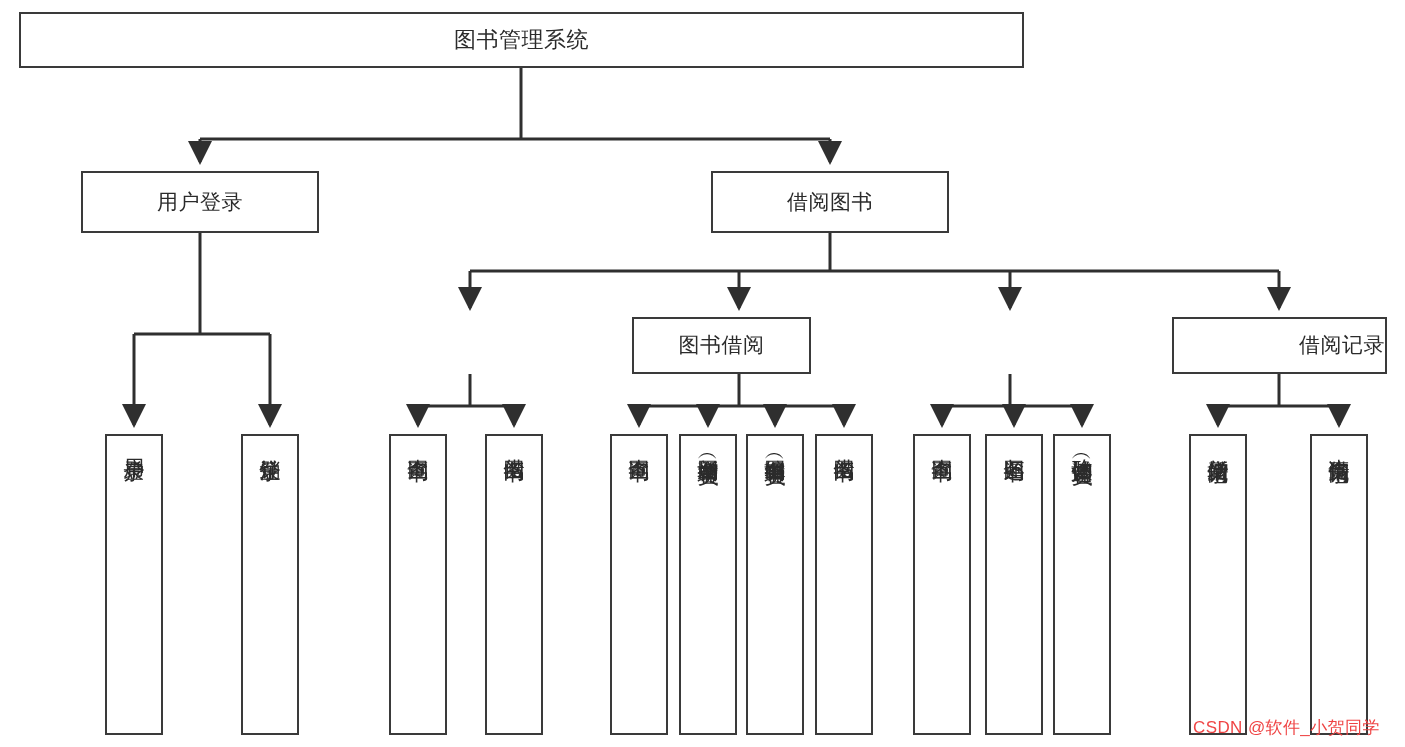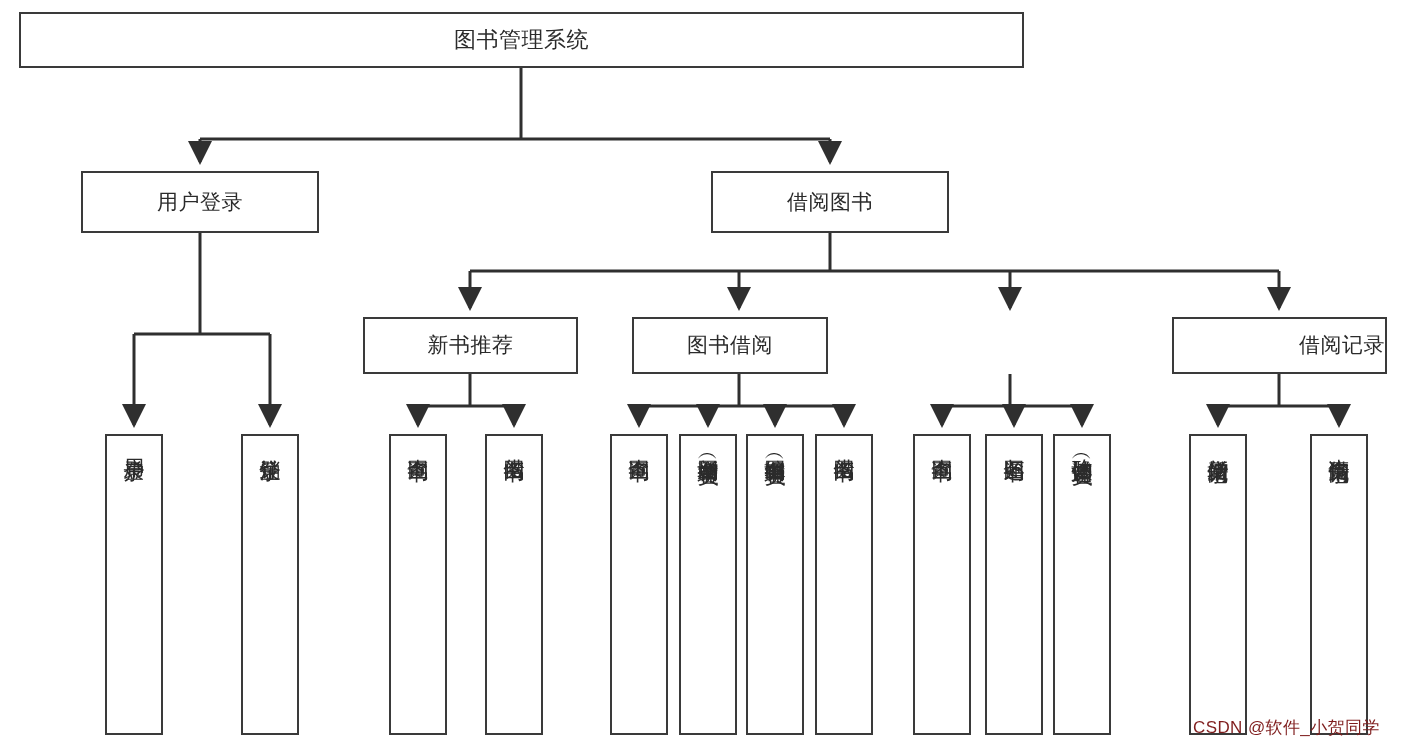--- a/index.html
+++ b/index.html
@@ -65,21 +65,21 @@
     max-height: 290px;
   }
   .title-node .node-label {
     font-size: 22px;
   }
   #watermark {
     position: absolute;
     left: 1193px;
     top: 716px;
     font-size: 17px;
-    color: #7f1d1d;
+    color: #ef4444;
     letter-spacing: 0.4px;
     z-index: 5;
     white-space: nowrap;
     font-family: "Liberation Sans", "DejaVu Sans", sans-serif;
   }
 </style>
 </head>
 <body>
 
 <div id="canvas">
@@ -138,24 +138,21 @@
     <span class="node-label">图书管理系统</span>
   </div>
 
   <div class="node h-node" style="left:81px; top:171px; width:238px; height:62px;">
     <span class="node-label">用户登录</span>
   </div>
   <div class="node h-node" style="left:711px; top:171px; width:238px; height:62px;">
     <span class="node-label">借阅图书</span>
   </div>
 
-  <div class="node h-node" style="left:363px; top:317px; width:215px; height:57px;">
-    <span class="node-label">新书推荐</span>
-  </div>
-  <div class="node h-node" style="left:632px; top:317px; width:196px; height:57px;justify-content:center;">
+  <div class="node h-node" style="left:632px; top:317px; width:179px; height:57px;justify-content:center;">
     <span class="node-label">图书借阅</span>
   </div>
   <div class="node h-node" style="left:1172px; top:317px; width:215px; height:57px;justify-content:flex-end;">
     <span class="node-label">借阅记录</span>
   </div>
 
   <div class="node v-node" style="left:105px; top:434px; width:58px; height:301px;">
     <span class="node-label">用户登录</span>
   </div>
   <div class="node v-node" style="left:241px; top:434px; width:58px; height:301px;">

